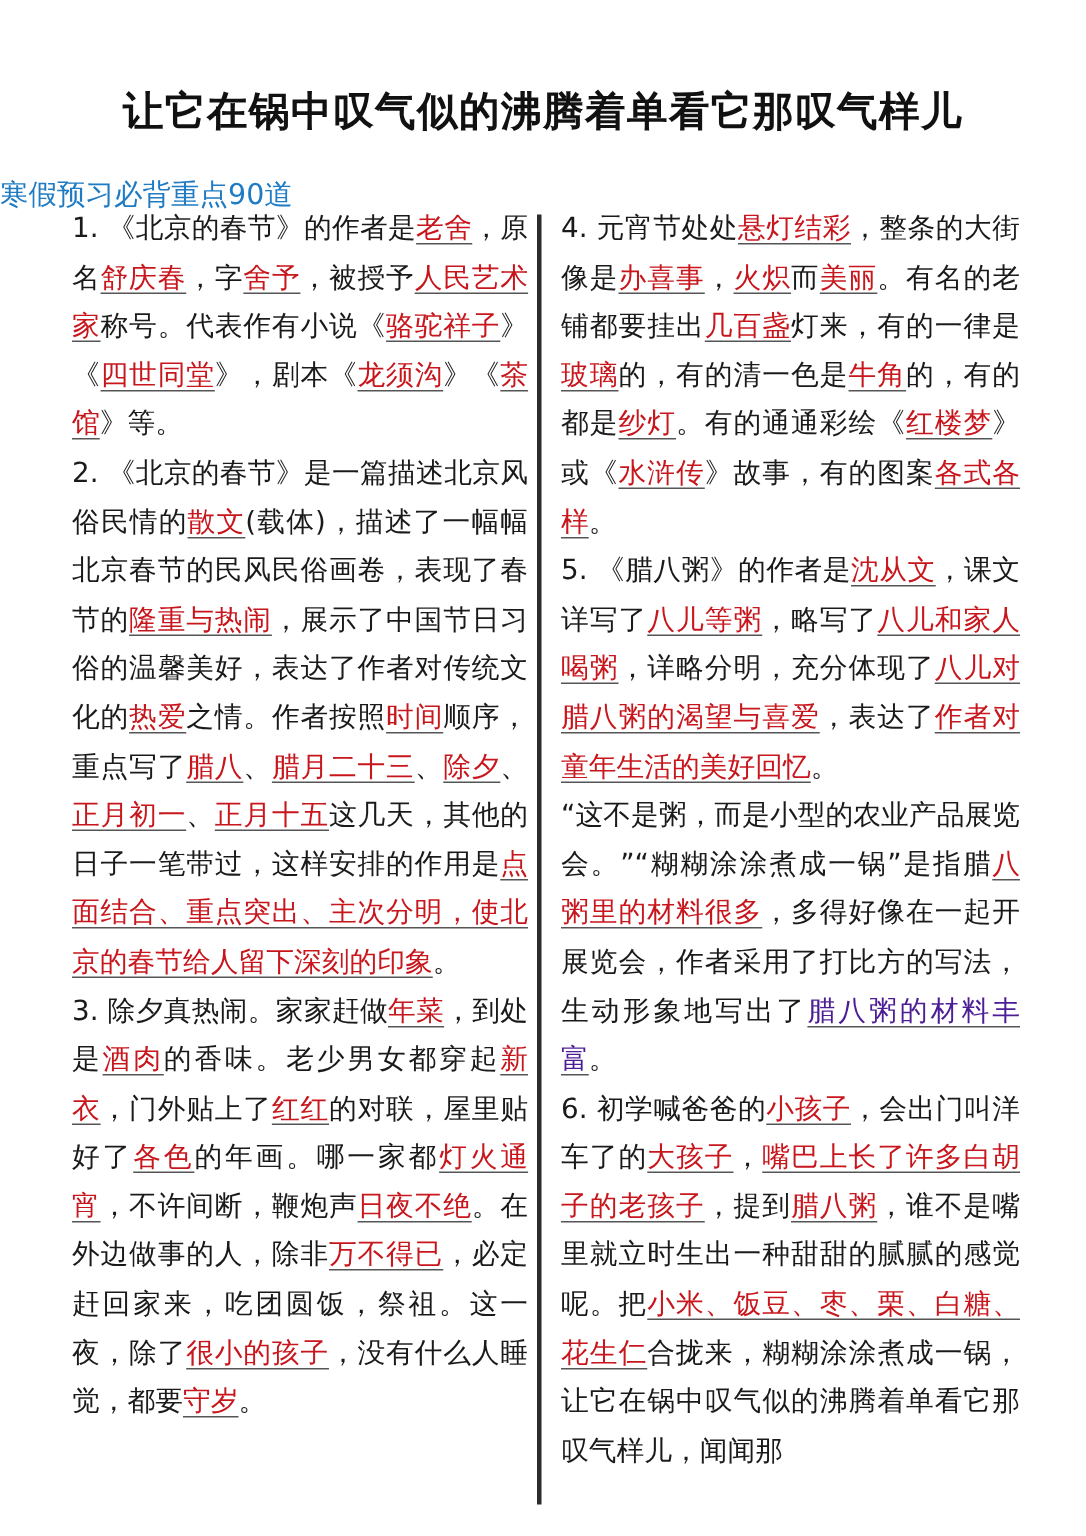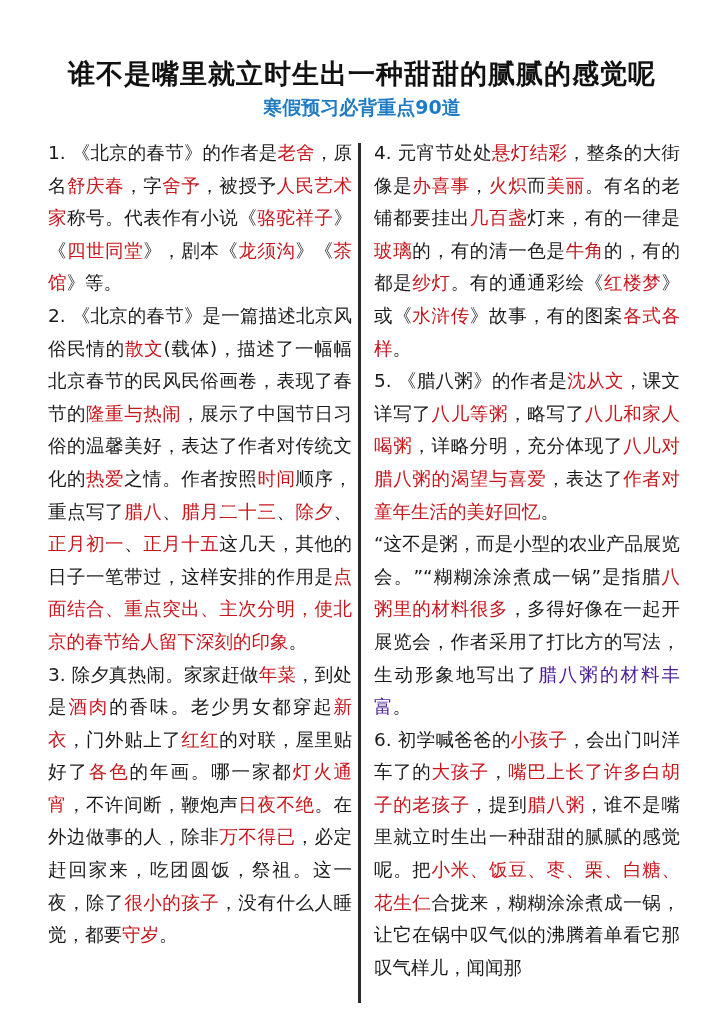--- a/index.html
+++ b/index.html
@@ -1,32 +1,32 @@
 <!DOCTYPE html>
 <html><head>
 <meta charset="utf-8">
 <style>
   html, body { margin: 0; padding: 0; background: #ffffff; }
   body { width: 724px; height: 1024px; position: relative; overflow: hidden;
          font-family: "DejaVu Sans", "Liberation Sans", sans-serif; color: #1a1a1a; }
   .title { position: absolute; top: 56px; left: 0; width: 724px; text-align: center;
            font-size: 27px; font-weight: bold; letter-spacing: 1px; color: #111; }
-  .subtitle { position: absolute; top: 95px; left: 0; width: 724px; text-align: center;
-              font-size: 19px; font-weight: bold; color: #1f7cc4; }
+  .subtitle { position: absolute; top: 117px; left: 0; width: 724px; 
+              font-size: 19px; font-weight: normal; color: #1f7cc4; }
   .col { position: absolute; top: 137px; font-size: 18.5px; line-height: 32.6px; }
   .col-left { left: 48px; width: 304px; }
   .col-right { left: 374px; width: 306px; }
   .divider { position: absolute; left: 358px; top: 143px; width: 3px; height: 860px; background: #2b2b2b; }
   .para { margin: 0; text-align: justify; text-justify: inter-character; }
-  .ans { color: #c8161d; text-decoration-color: #555; text-underline-offset: 4px; text-decoration-thickness: 1px; }
+  .ans { color: #c8161d; text-decoration: underline; text-decoration-color: #555; text-underline-offset: 4px; text-decoration-thickness: 1px; }
 </style>
 </head>
 <body>
 
-<div class="title">谁不是嘴里就立时生出一种甜甜的腻腻的感觉呢</div>
+<div class="title">让它在锅中叹气似的沸腾着单看它那叹气样儿</div>
 <div class="subtitle">寒假预习必背重点90道</div>
 
 <div class="col col-left">
   <p class="para"><span>1. 《北京的春节》的作者是</span><span class="ans" style="color: rgb(200, 22, 29);">老舍</span><span>，原名</span><span class="ans" style="color: rgb(200, 22, 29);">舒庆春</span><span>，字</span><span class="ans" style="color: rgb(200, 22, 29);">舍予</span><span>，被授予</span><span class="ans" style="color: rgb(200, 22, 29);">人民艺术家</span><span>称号。代表作有小说《</span><span class="ans" style="color: rgb(200, 22, 29);">骆驼祥子</span><span>》《</span><span class="ans" style="color: rgb(200, 22, 29);">四世同堂</span><span>》，剧本《</span><span class="ans" style="color: rgb(200, 22, 29);">龙须沟</span><span>》《</span><span class="ans" style="color: rgb(200, 22, 29);">茶馆</span><span>》等。</span></p>
   <p class="para"><span>2. 《北京的春节》是一篇描述北京风俗民情的</span><span class="ans" style="color: rgb(200, 22, 29);">散文</span><span>(载体)，描述了一幅幅北京春节的民风民俗画卷，表现了春节的</span><span class="ans" style="color: rgb(200, 22, 29);">隆重与热闹</span><span>，展示了中国节日习俗的温馨美好，表达了作者对传统文化的</span><span class="ans" style="color: rgb(200, 22, 29);">热爱</span><span>之情。作者按照</span><span class="ans" style="color: rgb(200, 22, 29);">时间</span><span>顺序，重点写了</span><span class="ans" style="color: rgb(200, 22, 29);">腊八</span><span>、</span><span class="ans" style="color: rgb(200, 22, 29);">腊月二十三</span><span>、</span><span class="ans" style="color: rgb(200, 22, 29);">除夕</span><span>、</span><span class="ans" style="color: rgb(200, 22, 29);">正月初一</span><span>、</span><span class="ans" style="color: rgb(200, 22, 29);">正月十五</span><span>这几天，其他的日子一笔带过，这样安排的作用是</span><span class="ans" style="color: rgb(200, 22, 29);">点面结合、重点突出、主次分明，使北京的春节给人留下深刻的印象</span><span>。</span></p>
   <p class="para"><span>3. 除夕真热闹。家家赶做</span><span class="ans" style="color: rgb(200, 22, 29);">年菜</span><span>，到处是</span><span class="ans" style="color: rgb(200, 22, 29);">酒肉</span><span>的香味。老少男女都穿起</span><span class="ans" style="color: rgb(200, 22, 29);">新衣</span><span>，门外贴上了</span><span class="ans" style="color: rgb(200, 22, 29);">红红</span><span>的对联，屋里贴好了</span><span class="ans" style="color: rgb(200, 22, 29);">各色</span><span>的年画。哪一家都</span><span class="ans" style="color: rgb(200, 22, 29);">灯火通宵</span><span>，不许间断，鞭炮声</span><span class="ans" style="color: rgb(200, 22, 29);">日夜不绝</span><span>。在外边做事的人，除非</span><span class="ans" style="color: rgb(200, 22, 29);">万不得已</span><span>，必定赶回家来，吃团圆饭，祭祖。这一夜，除了</span><span class="ans" style="color: rgb(200, 22, 29);">很小的孩子</span><span>，没有什么人睡觉，都要</span><span class="ans" style="color: rgb(200, 22, 29);">守岁</span><span>。</span></p>
 </div>
 
 <div class="divider"></div>
 

